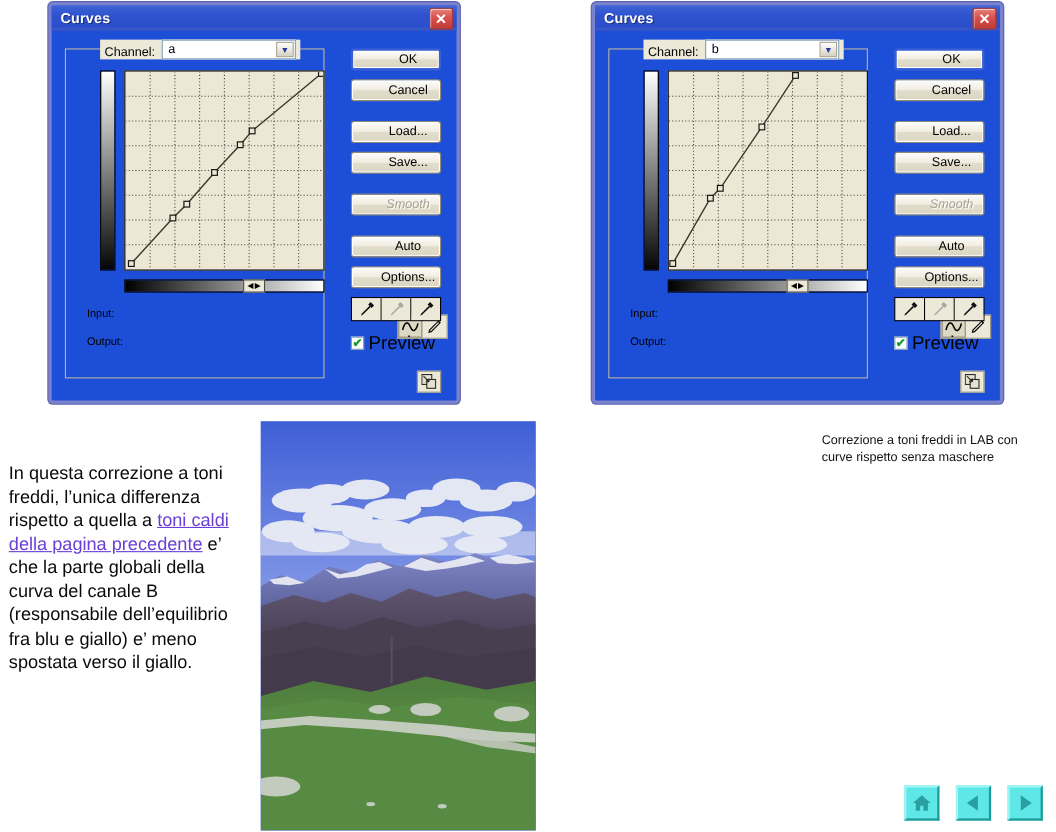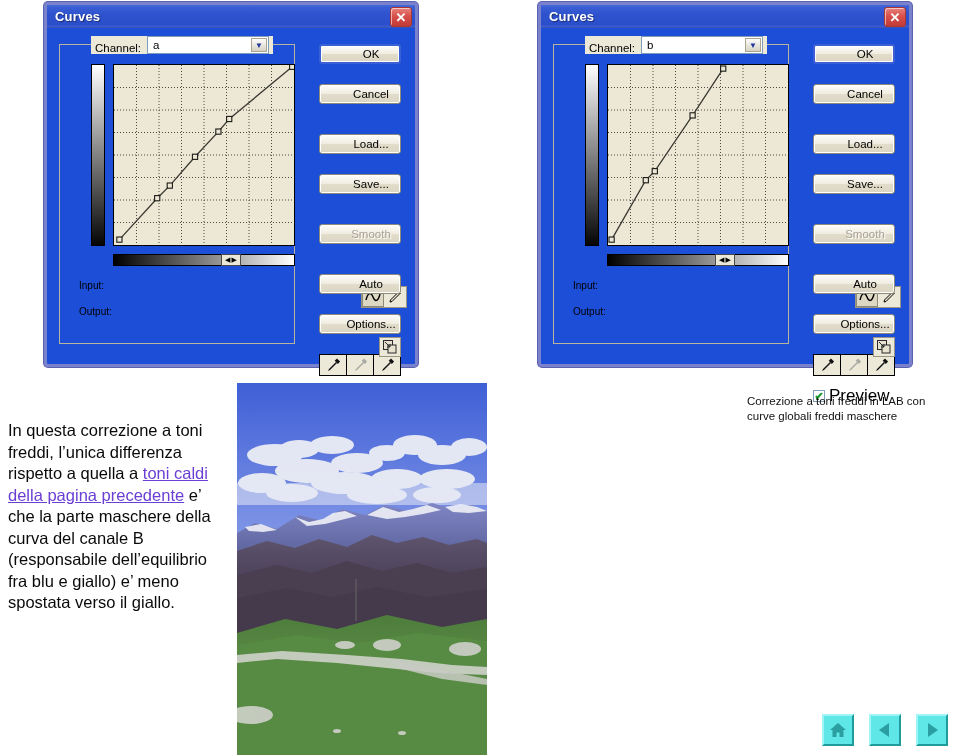--- a/index.html
+++ b/index.html
@@ -100,30 +100,30 @@
   }
   .tool-pair .tbtn{
     width:22px;height:20px;display:flex;align-items:center;justify-content:center;
     box-sizing:border-box;cursor:pointer;
   }
   .tool-pair .tbtn.sel{background:#dcd8c4;border:1px solid #8e8a78;}
 
   
   .btncol{position:absolute;right:14px;top:16px;width:82px;}
   .xpbtn{
-    width:82px;height:20px;margin-bottom:20px;
+    width:82px;height:20px;margin-bottom:8px;
     background:linear-gradient(to bottom,#fdfdfb 0%,#f0ece0 48%,#e2ddcb 52%,#dbd6c2 100%);
     border:1px solid #8e8a78;border-radius:3px;box-sizing:border-box;
     display:flex;align-items:center;justify-content:center;
     font-size:11.5px;color:#000;cursor:pointer;
     box-shadow:inset 0 0 0 1px #ffffff;
     padding-left:22px;
   }
   .xpbtn.def{border:2px solid #3b5fd4;box-shadow:inset 0 0 0 1px #ffffff;}
-  .xpbtn.disabled{color:#a8a294;text-shadow:1px 1px 0 #fff;cursor:default;}
+  .xpbtn.disabled{color:#a8a294;text-shadow:1px 1px 0 #fff;cursor:default;font-style:italic;}
   .gap{height:10px;}
 
   .eyedroppers{
     display:flex;border:1px solid #000;width:82px;height:22px;box-sizing:border-box;margin-top:4px;
   }
   .eyedroppers .ed{
     flex:1;display:flex;align-items:center;justify-content:center;
     border-right:1px solid #000;background:#ece9d8;cursor:pointer;box-sizing:border-box;
   }
   .eyedroppers .ed:last-child{border-right:none;}
@@ -414,21 +414,21 @@
         <svg width="14" height="14" viewBox="0 0 14 14">
           <rect x="0.5" y="0.5" width="9" height="9" fill="#e6e2cf" stroke="#2a2a2a"></rect>
           <rect x="5" y="5" width="8" height="8" fill="#e6e2cf" stroke="#2a2a2a"></rect>
           <path d="M2 2 L7 7 M7 7 L7 4 M7 7 L4 7" stroke="#2a2a2a" stroke-width="1" fill="none"></path>
         </svg>
       </div>
     </div>
   </div>
 
   <div class="body-text">
-    <span>In questa correzione a toni freddi, l’unica differenza rispetto a quella a </span><a href="#">toni caldi della pagina precedente</a><span> e’ che la parte maschere della curva del canale B (responsabile dell’equilibrio fra blu e giallo) e’ meno spostata verso il giallo.</span>
+    <span>In questa correzione a toni freddi, l’unica differenza rispetto a quella a </span><a href="#">toni caldi della pagina precedente</a><span> e’ che la parte globali della curva del canale B (responsabile dell’equilibrio fra blu e giallo) e’ meno spostata verso il giallo.</span>
   </div>
 
   <div class="photo">
     <svg width="250" height="372" viewBox="0 0 250 372">
       <defs>
         <linearGradient id="sky" x1="0" y1="0" x2="0" y2="1">
           <stop offset="0%" stop-color="#3f5fd6"></stop>
           <stop offset="45%" stop-color="#657fe0"></stop>
           <stop offset="100%" stop-color="#93a6ea"></stop>
         </linearGradient>
@@ -494,21 +494,21 @@
         <ellipse cx="228" cy="266" rx="16" ry="7"></ellipse>
         <ellipse cx="108" cy="262" rx="10" ry="4"></ellipse>
         <ellipse cx="100" cy="348" rx="4" ry="2"></ellipse>
         <ellipse cx="165" cy="350" rx="4" ry="2"></ellipse>
       </g>
 
       <rect x="118" y="196" width="2" height="42" fill="#5e5a62" opacity="0.7"></rect>
     </svg>
   </div>
 
-  <div class="caption">Correzione a toni freddi in LAB con curve globali freddi maschere</div>
+  <div class="caption">Correzione a toni freddi in LAB con curve rispetto senza maschere</div>
 
   <div class="navbar">
     <div class="navbtn">
       <svg width="20" height="20" viewBox="0 0 20 20">
         <path d="M10 3 L18 10 L15.5 10 L15.5 17 L11.5 17 L11.5 12.5 L8.5 12.5 L8.5 17 L4.5 17 L4.5 10 L2 10 Z" fill="#2a9ea0"></path>
       </svg>
     </div>
     <div class="navbtn">
       <svg width="20" height="20" viewBox="0 0 20 20">
         <path d="M14 3 L14 17 L4 10 Z" fill="#2a9ea0"></path>

